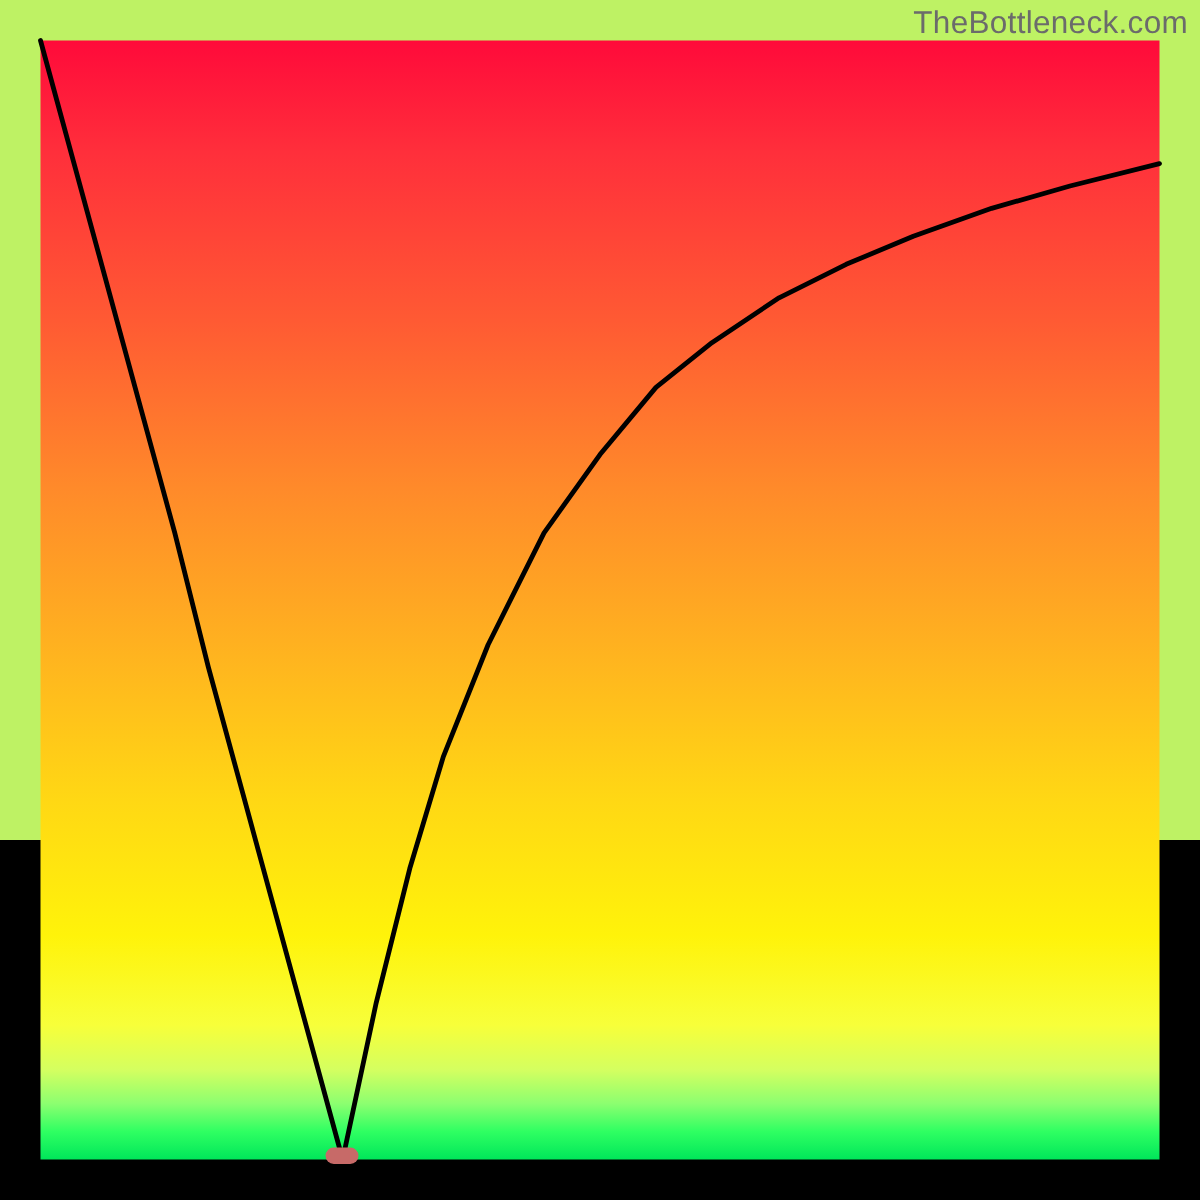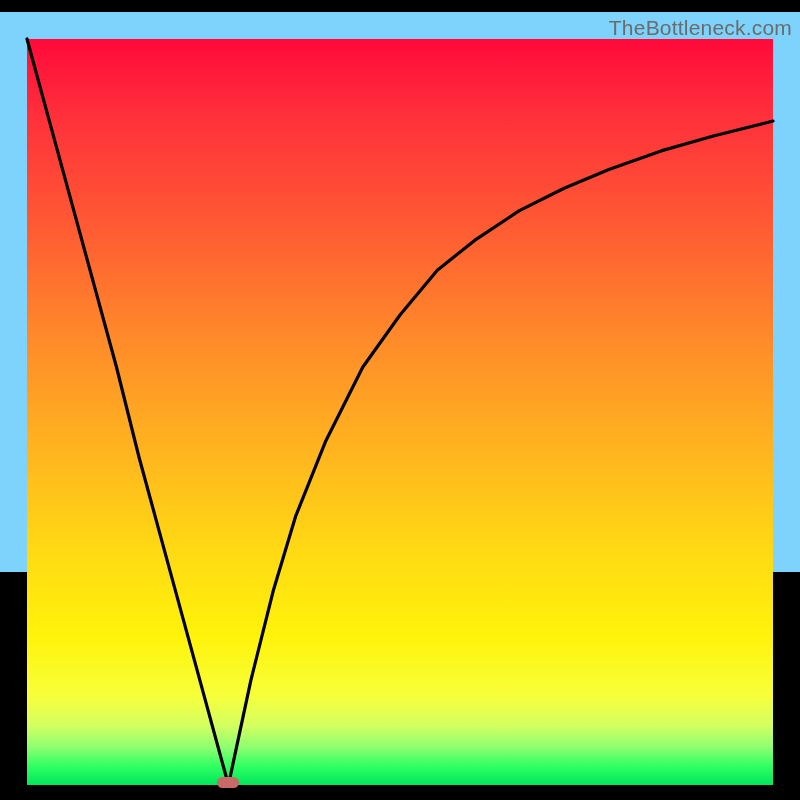--- a/index.html
+++ b/index.html
@@ -7,24 +7,24 @@
     padding: 0;
     width: 800px;
     height: 800px;
     overflow: hidden;
     font-family: Arial, Helvetica, sans-serif;
     background: #000;
   }
   .frame {
     position: absolute;
     left: 0;
-    top: 12px;
+    top: 0;
     width: 800px;
     height: 560px;
-    background: #7dd3fc;
+    background: #bef264;
   }
   .plot-area {
     position: absolute;
     left: 27px;
     top: 27px;
     width: 746px;
     height: 746px;
     
     background: linear-gradient(
       to bottom,

